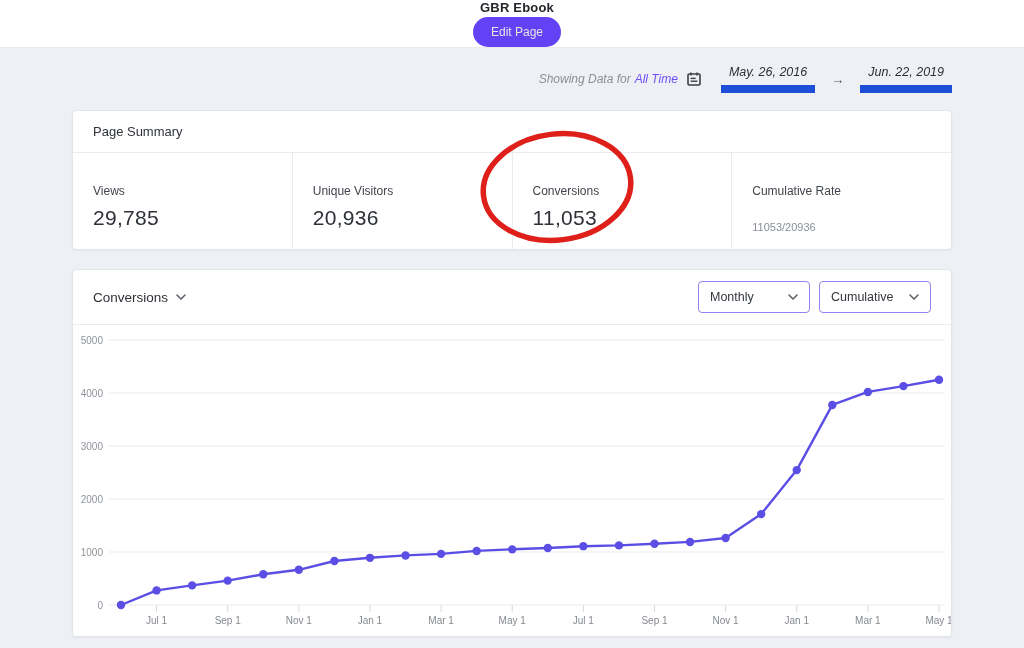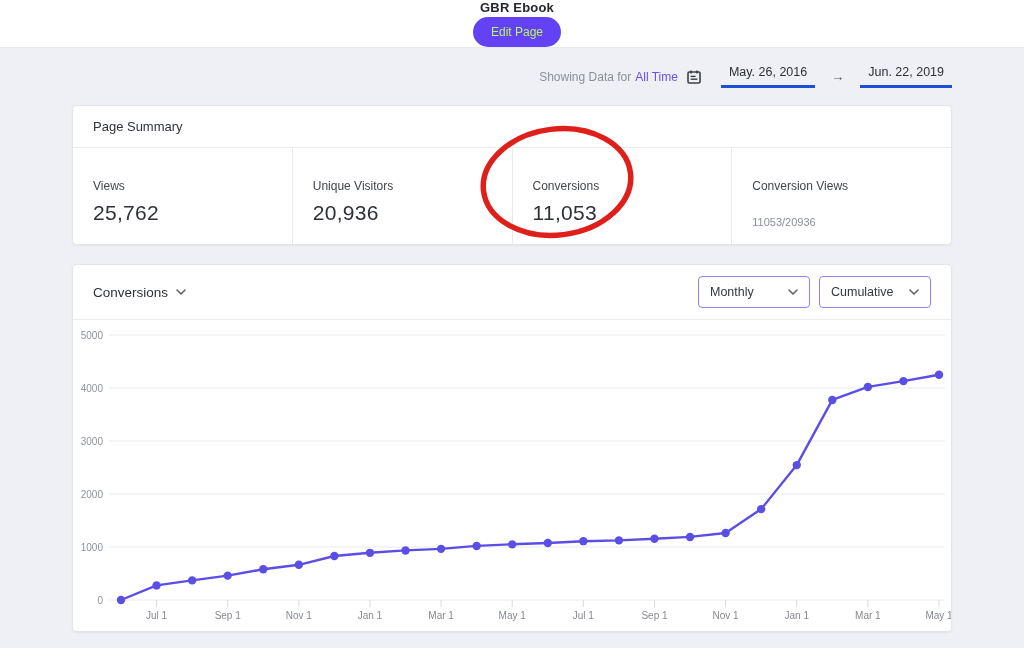--- a/index.html
+++ b/index.html
@@ -12,34 +12,34 @@
   
   .topbar {
     background: #fff; height: 48px;
     display: flex; align-items: center; justify-content: space-between;
     padding: 0 10px 0 20px;
     border-bottom: 1px solid #e7e9ed;
     flex-direction: column;
   }
   .page-title { font-size: 13px; font-weight: bold; color: #23262b; letter-spacing: .2px; }
   .edit-btn {
-    background: #6342f5; color: #bef264; border: none; cursor: pointer;
+    background: #6342f5; color: #e5e5e5; border: none; cursor: pointer;
     font-family: inherit; font-size: 12px; padding: 8px 18px; border-radius: 15px;
   }
   
   .content { width: 880px; margin: 0 auto; }
   
   .filter-row {
     display: flex; align-items: center; justify-content: flex-end;
-    padding: 17px 0 13px; font-size: 12px; color: #8a9097;
+    padding: 17px 0 13px; font-size: 12px; color: #8a9097; font-style: italic;
   }
   .all-time { color: #6b4ef5; margin-left: 4px; cursor: pointer; }
   .cal-icon { margin-left: 9px; display: inline-flex; cursor: pointer; }
   .date-input {
-    border-bottom: 3px solid #1d4ed8; padding: 0 8px 6px; margin-left: 20px;
+    border-bottom: 8px solid #1d4ed8; padding: 0 8px 6px; margin-left: 20px;
     font-size: 12.5px; color: #2c3036; min-width: 88px; text-align: left; cursor: text;
   }
   .range-arrow { margin-left: 16px; color: #4a4e55; font-size: 13px; }
   .range-arrow + .date-input { margin-left: 16px; }
   
   .card {
     background: #fff; border: 1px solid #e2e5ea; border-radius: 4px;
     box-shadow: 0 1px 2px rgba(25,35,60,.05);
   }
   .summary-card { margin-top: 4px; }
@@ -100,32 +100,32 @@
     <span class="date-input">May. 26, 2016</span>
     <span class="range-arrow">→</span>
     <span class="date-input">Jun. 22, 2019</span>
   </div>
 
   <div class="card summary-card">
     <div class="card-header">Page Summary</div>
     <div class="metrics">
       <div class="metric">
         <div class="metric-label">Views</div>
-        <div class="metric-value">25,762</div>
+        <div class="metric-value">29,785</div>
       </div>
       <div class="metric">
         <div class="metric-label">Unique Visitors</div>
         <div class="metric-value">20,936</div>
       </div>
       <div class="metric">
         <div class="metric-label">Conversions</div>
         <div class="metric-value">11,053</div>
       </div>
       <div class="metric">
-        <div class="metric-label">Conversion Views</div>
+        <div class="metric-label">Cumulative Rate</div>
         <div class="metric-sub">11053/20936</div>
       </div>
 
       <svg class="annotation-svg" width="180" height="140">
         <ellipse cx="88" cy="68" rx="74" ry="53" fill="none" stroke-width="5.5" stroke-linecap="round" transform="rotate(-7 88 68)" stroke="#de1f1a"></ellipse>
       </svg>
     </div>
   </div>
 
   <div class="card chart-card">

